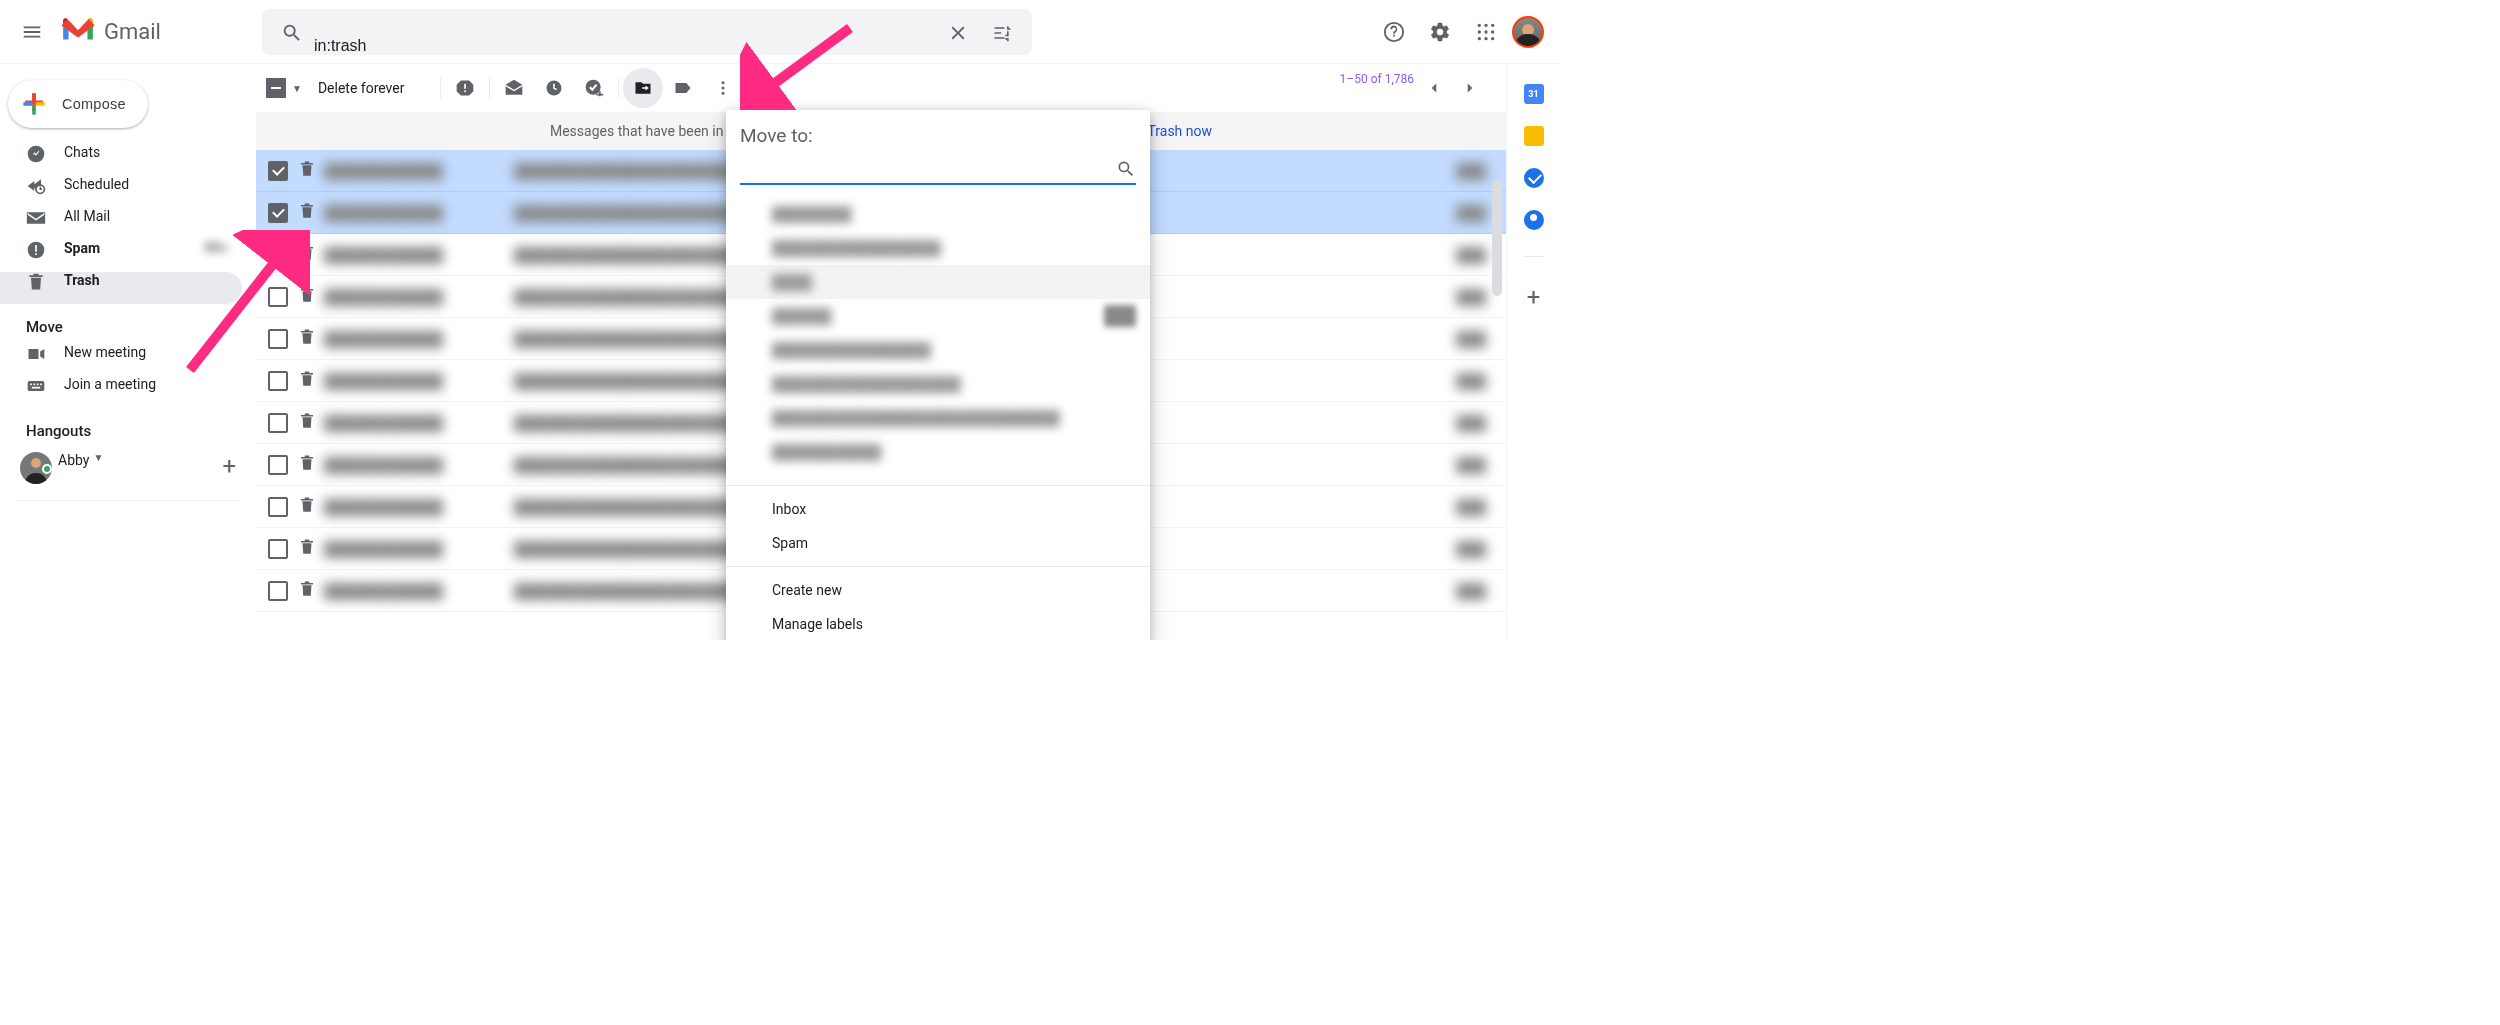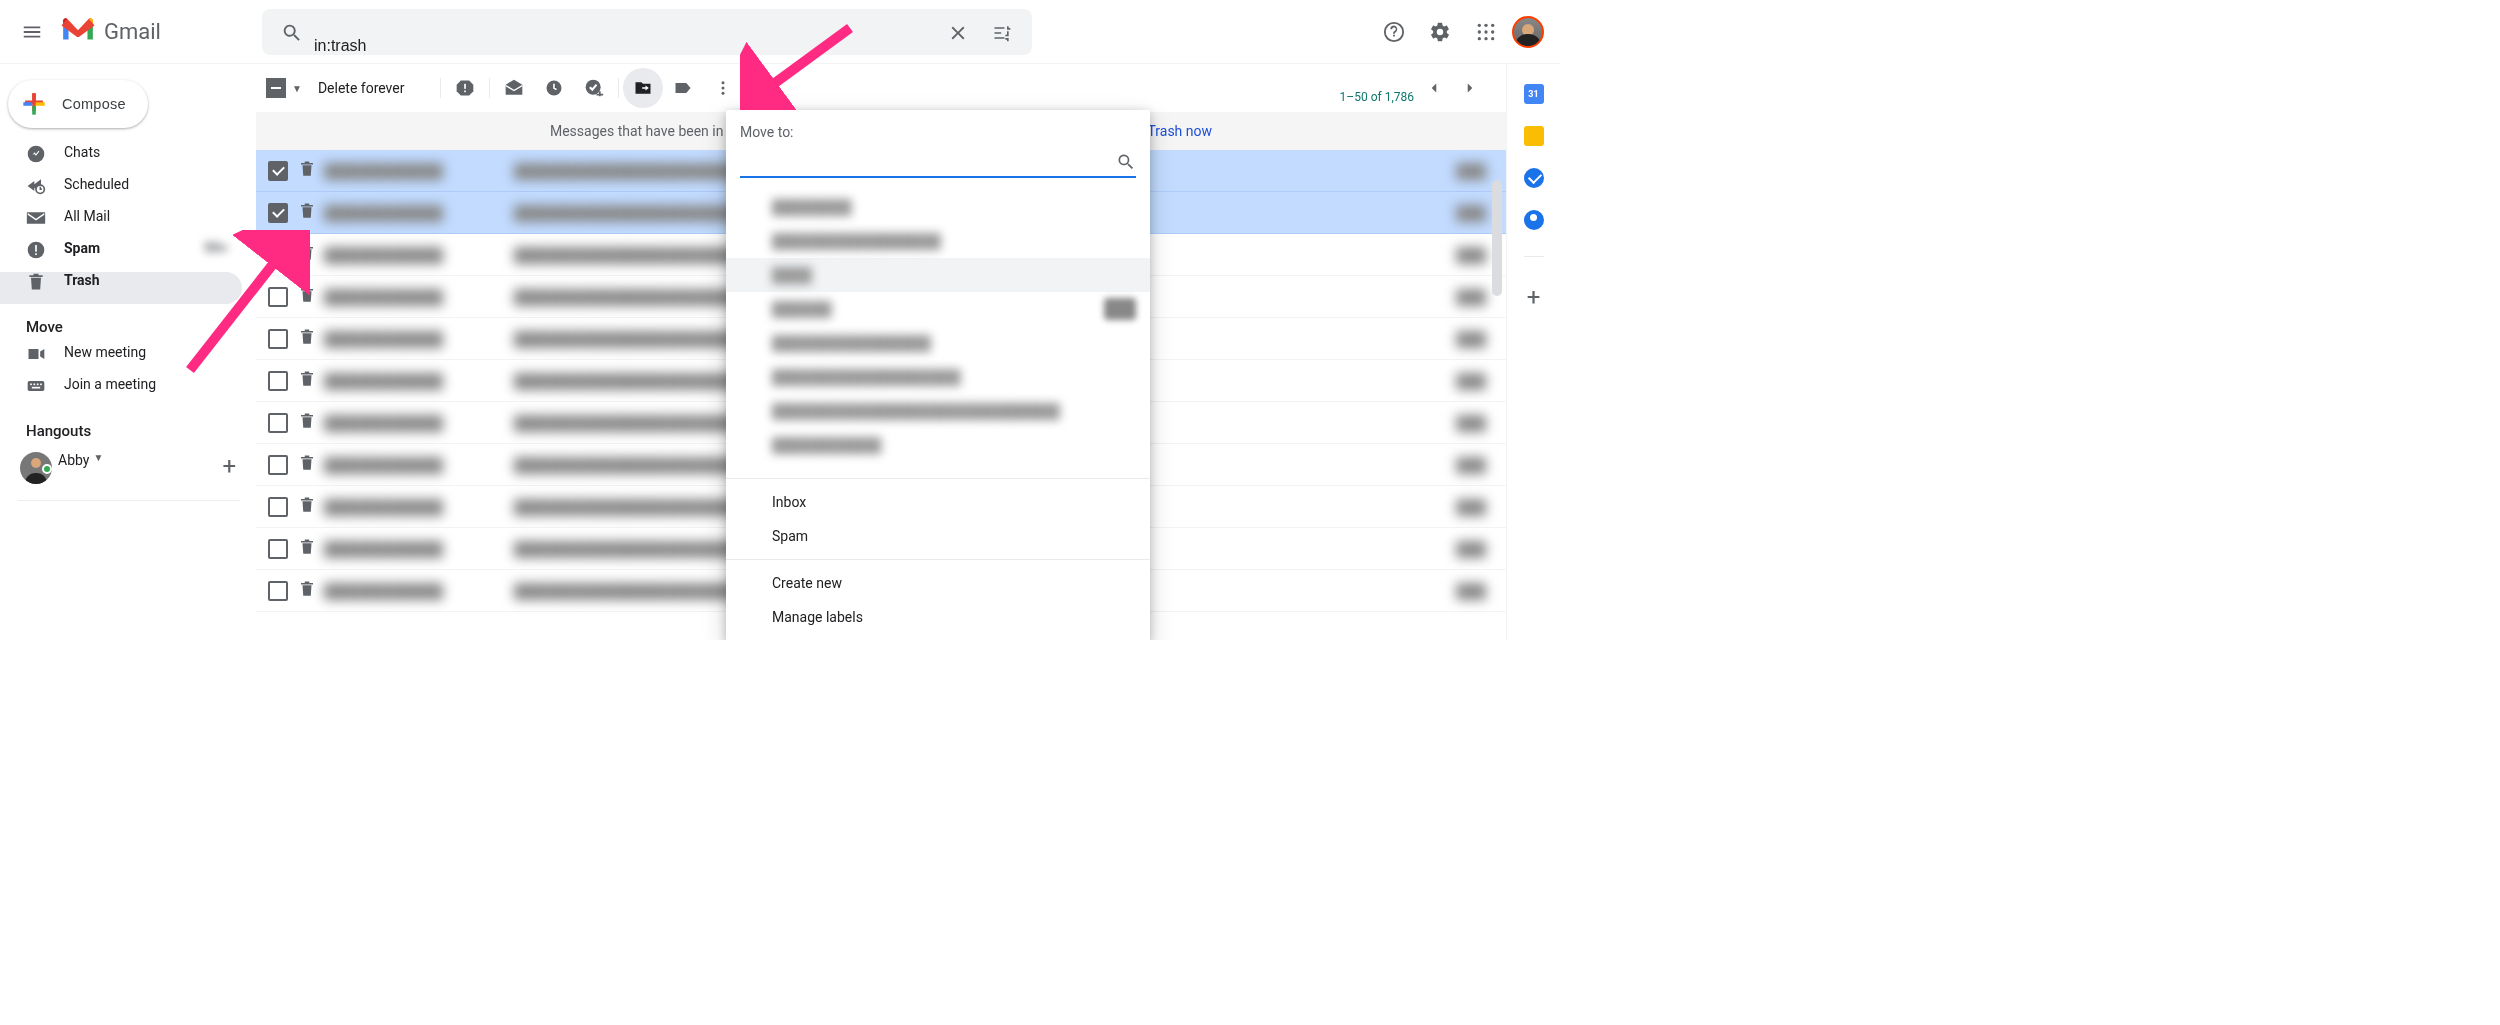--- a/index.html
+++ b/index.html
@@ -165,22 +165,22 @@
     font-size:14px;color:#202124;margin-right:32px;
   }
   .tb-sep { width:1px;height:20px;background:#e8eaed;margin:0 4px;}
   .tb-ico {
     width:40px;height:40px;display:flex;align-items:center;justify-content:center;
     color:#5f6368;border-radius:50%;cursor:pointer;
   }
   .tb-ico.active{ background:#e8eaed; color:#202124;}
   .toolbar-spacer{flex:1;}
   .pager {
-    display:flex;align-items:flex-end;gap:4px;
-    color:#0f766e;font-size:12px;margin-right:20px;
+    display:flex;align-items:flex-start;gap:4px;
+    color:#8b5cf6;font-size:12px;margin-right:20px;
   }
   .pager-btn{width:32px;height:32px;display:flex;align-items:center;justify-content:center;color:#5f6368;cursor:pointer;border-radius:50%;}
   .info-banner{
     height:38px;background:#f5f5f5;
     display:flex;align-items:center;justify-content:center;
     font-size:14px;color:#5f6368;
   }
   .info-banner a { color:#1d4ed8; text-decoration:none; margin-left:4px;}
   
   .row {
@@ -210,21 +210,21 @@
     position:absolute;
     left: 726px; top: 110px;
     width: 424px;
     background:#fff;
     box-shadow: 0 2px 10px rgba(0,0,0,.2), 0 8px 24px rgba(0,0,0,.18);
     border-radius: 2px;
     z-index: 200;
     padding-bottom: 8px;
   }
   .popup-title{
-    font-size:14px;color:#5f6368;font-weight:400;
+    font-size:19px;color:#5f6368;font-weight:400;
     padding: 14px 14px 8px 14px;
   }
   .popup-search{
     margin: 0 14px;
     border-bottom:2px solid #1a73e8;
     display:flex;align-items:center;
     height:30px;
   }
   .popup-search input{flex:1;border:none;outline:none;font-size:14px;}
   .popup-search svg{color:#5f6368;}

